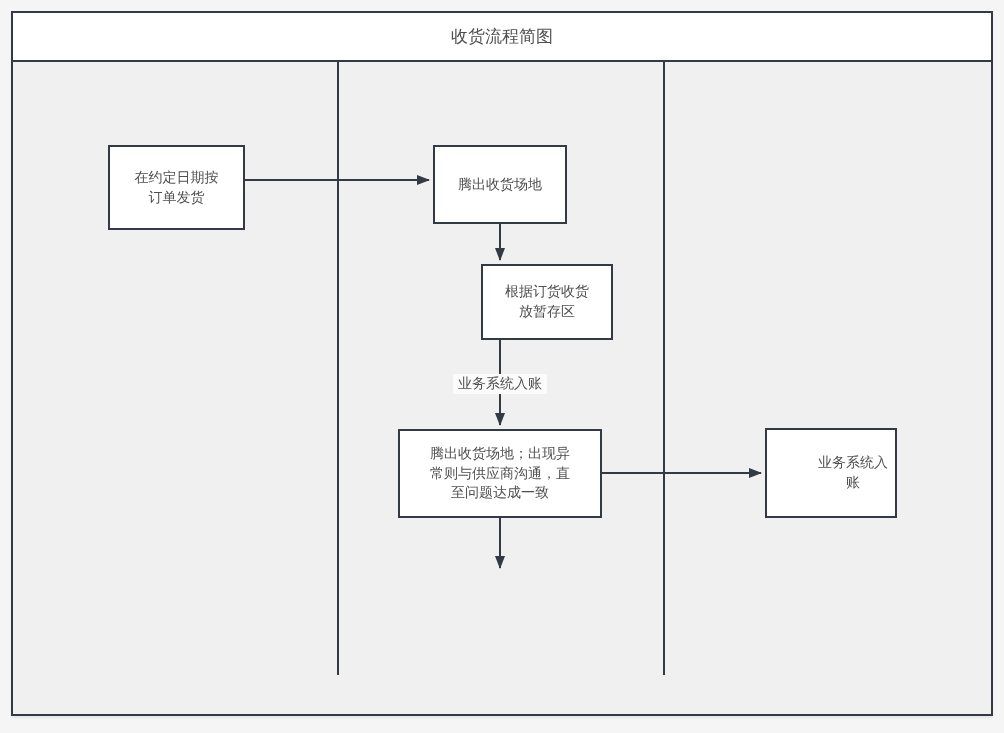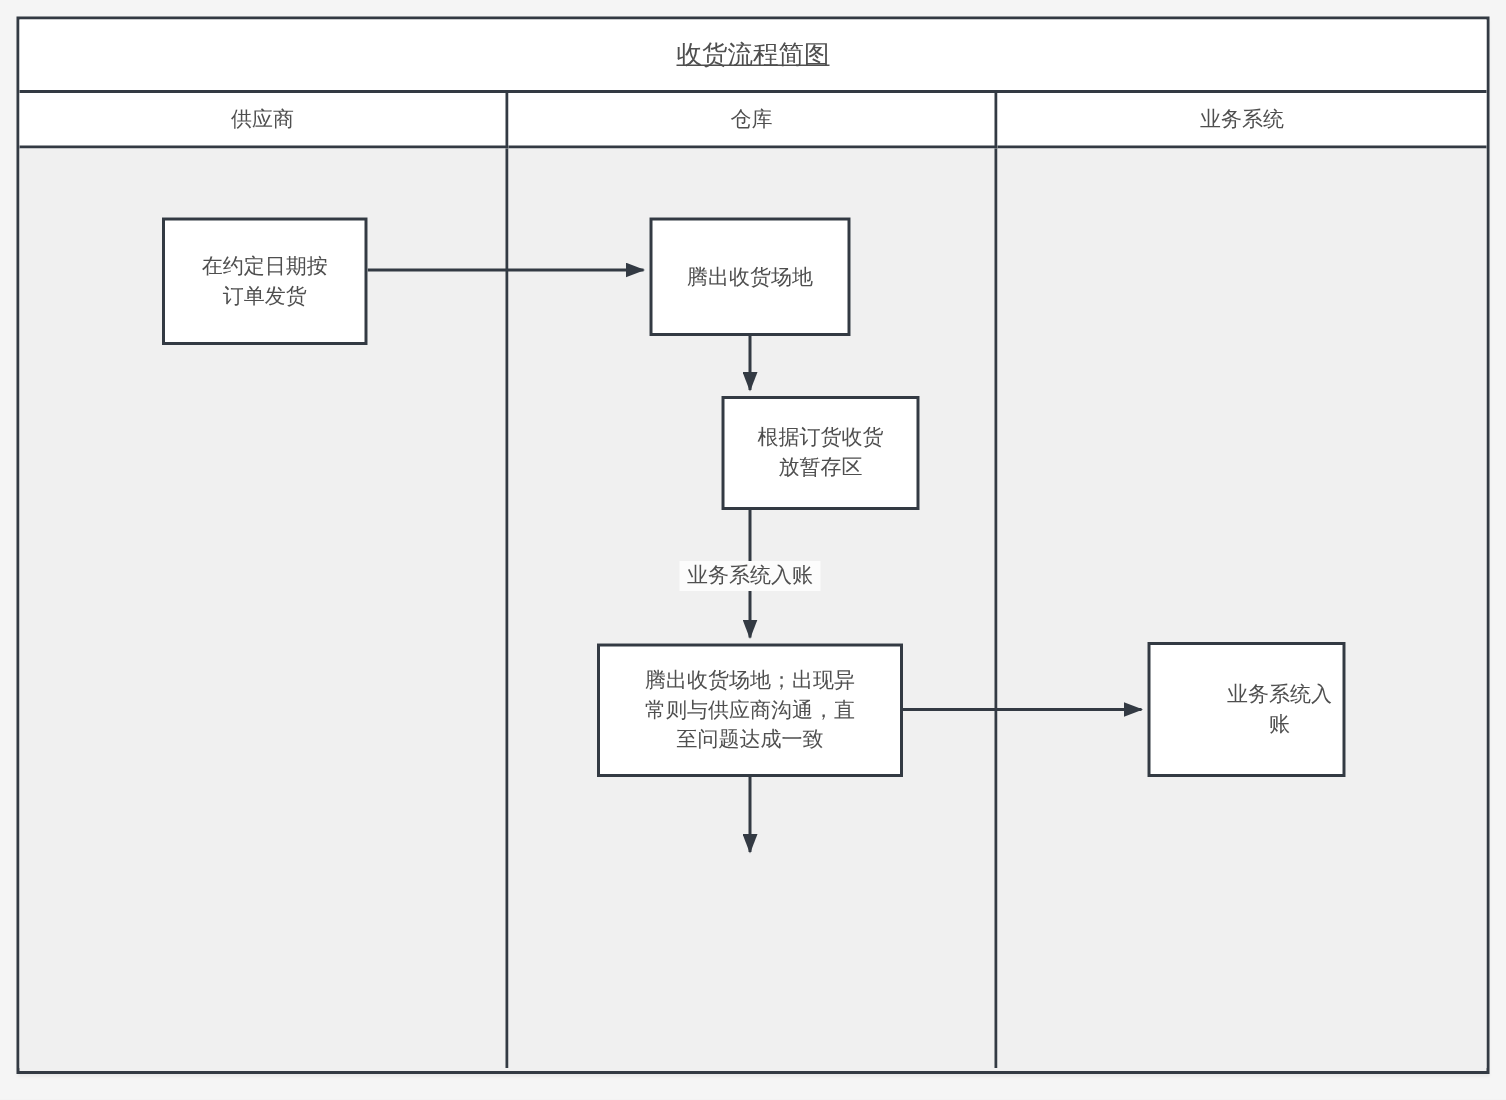--- a/index.html
+++ b/index.html
@@ -24,21 +24,21 @@
     position:absolute;left:11px;top:11px;width:982px;height:705px;
     border:2px solid var(--border);
     background:var(--lane-bg);
     box-shadow:0 2px 2px rgba(0,0,0,0.06);
     z-index:0;
   }
   .title-row{
     height:49px;background:var(--header-bg);
     border-bottom:2px solid var(--border);
     display:flex;align-items:center;justify-content:center;
-    font-size:17px;color:var(--text);text-decoration:underline;
+    font-size:17px;color:var(--text);
   }
   .header-row{
     display:grid;grid-template-columns:326px 326px 1fr;
     height:37px;
   }
   .header-cell{
     background:var(--header-bg);
     border-bottom:2px solid var(--border);
     display:flex;align-items:center;justify-content:center;
     font-size:14px;color:var(--text);
@@ -80,25 +80,20 @@
   }
 </style>
 </head>
 <body>
 
 <div class="stage">
 
   <div class="frame">
     <div class="title-row">收货流程简图</div>
 
-    <div class="header-row">
-      <div class="header-cell divided">供应商</div>
-      <div class="header-cell divided">仓库</div>
-      <div class="header-cell">业务系统</div>
-    </div>
 
     <div class="body-row">
       <div class="lane-cell divided"></div>
       <div class="lane-cell divided"></div>
       <div class="lane-cell"></div>
     </div>
   </div>
 
   <svg class="edges" width="1004" height="733" viewBox="0 0 1004 733" xmlns="http://www.w3.org/2000/svg">
     <defs>

